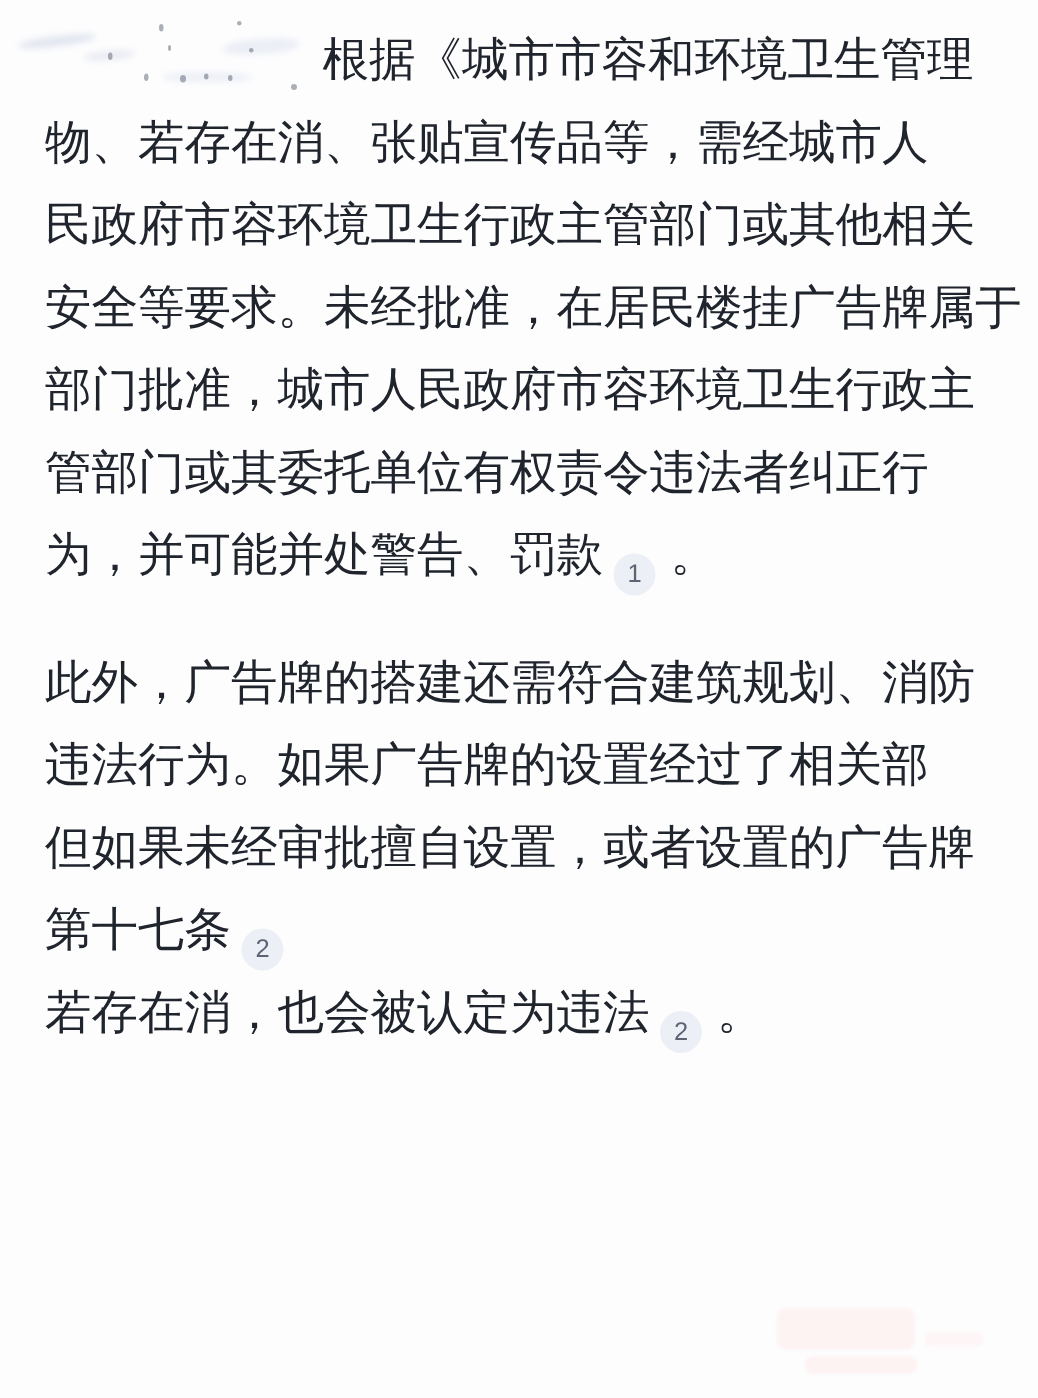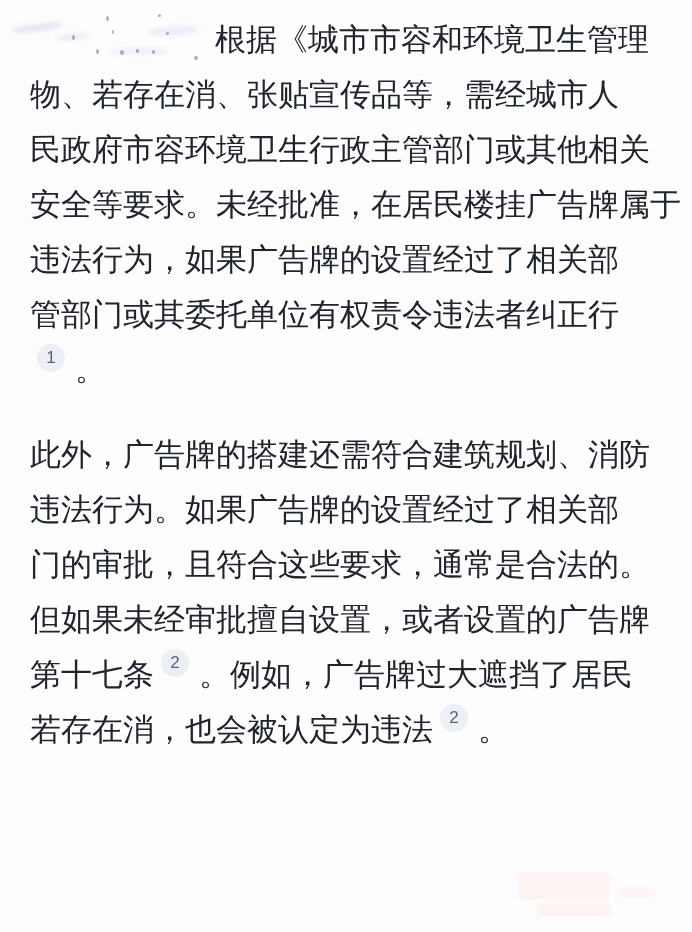--- a/index.html
+++ b/index.html
@@ -4,21 +4,21 @@
 <style>
   html,body{margin:0;padding:0;}
   body{
     width:692px;height:932px;position:relative;overflow:hidden;
     background:var(--bg,#fdfdfe);
     font-family:"Liberation Sans",sans-serif;
   }
   .answer-text{position:absolute;left:30px;top:12px;width:636px;}
   .paragraph{margin:0 0 30px 0;}
   .line{
-    display:flex;align-items:flex-start;height:55px;
+    display:flex;align-items:flex-end;height:55px;
     font-size:31px;line-height:55px;letter-spacing:0px;
     color:var(--text,#20242c);white-space:pre;font-weight:400;
   }
   .seg{display:inline-block;}
   .first-line-spacer{display:inline-block;width:185px;height:1px;flex:0 0 auto;}
   .cite{
     flex:0 0 auto;display:inline-flex;align-items:center;justify-content:center;
     width:28px;height:28px;border-radius:50%;
     background:var(--citebg,#edeff7);color:var(--citetx,#5d6372);
     font-size:17px;line-height:28px;margin:2px 10px 0 7px;cursor:pointer;
@@ -68,30 +68,29 @@
   <div class="dot d9"></div>
   <div class="dot d10"></div>
 </div>
 
 <div class="answer-text">
     <div class="paragraph">
       <div class="line"><span class="first-line-spacer"></span><span class="seg">根据《城市市容和环境卫生管理</span></div>
       <div class="line"><span class="seg">物、若存在消、张贴宣传品等，需经城市人</span></div>
       <div class="line"><span class="seg">民政府市容环境卫生行政主管部门或其他相关</span></div>
       <div class="line"><span class="seg">安全等要求。未经批准，在居民楼挂广告牌属于</span></div>
-      <div class="line"><span class="seg">违法行为，如果广告牌的设置经过了相关部</span></div>
+      <div class="line"><span class="seg">部门批准，城市人民政府市容环境卫生行政主</span></div>
       <div class="line"><span class="seg">管部门或其委托单位有权责令违法者纠正行</span></div>
-      <div class="line"><span class="cite">1</span><span class="seg">。</span></div>
+      <div class="line"><span class="seg">为，并可能并处警告、罚款</span><span class="cite">1</span><span class="seg">。</span></div>
     </div>
     <div class="paragraph">
       <div class="line"><span class="seg">此外，广告牌的搭建还需符合建筑规划、消防</span></div>
       <div class="line"><span class="seg">违法行为。如果广告牌的设置经过了相关部</span></div>
-      <div class="line"><span class="seg">门的审批，且符合这些要求，通常是合法的。</span></div>
       <div class="line"><span class="seg">但如果未经审批擅自设置，或者设置的广告牌</span></div>
-      <div class="line"><span class="seg">第十七条</span><span class="cite">2</span><span class="seg">。例如，广告牌过大遮挡了居民</span></div>
+      <div class="line"><span class="seg">第十七条</span><span class="cite">2</span></div>
       <div class="line"><span class="seg">若存在消，也会被认定为违法</span><span class="cite">2</span><span class="seg">。</span></div>
     </div>
   </div>
 
 <div class="watermark">
   <div class="wm w1"></div>
   <div class="wm w2"></div>
   <div class="wm w3"></div>
 </div>
 

